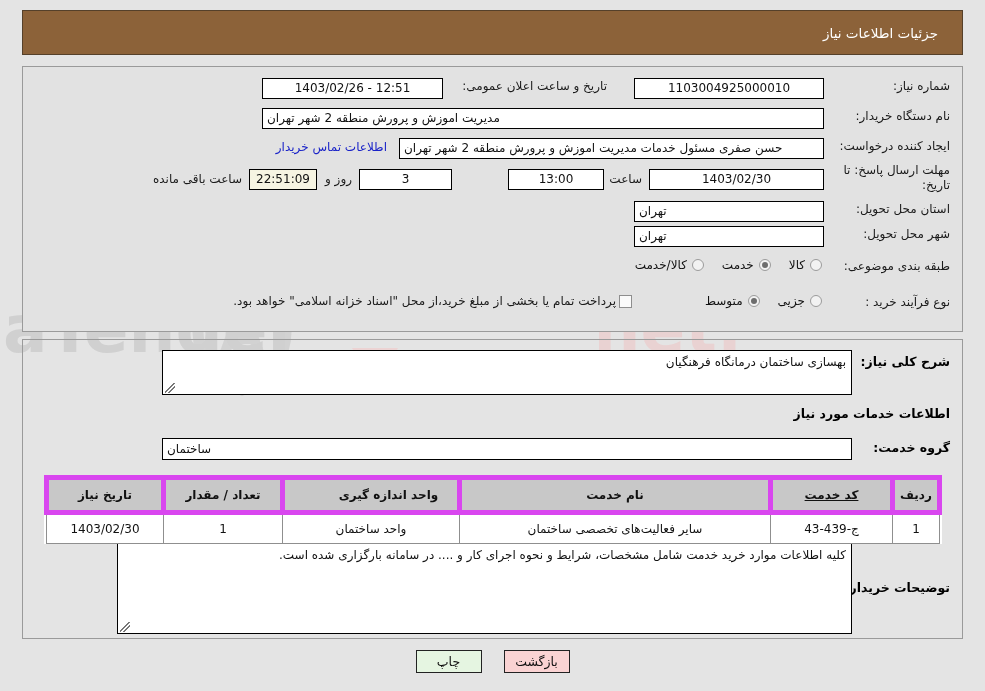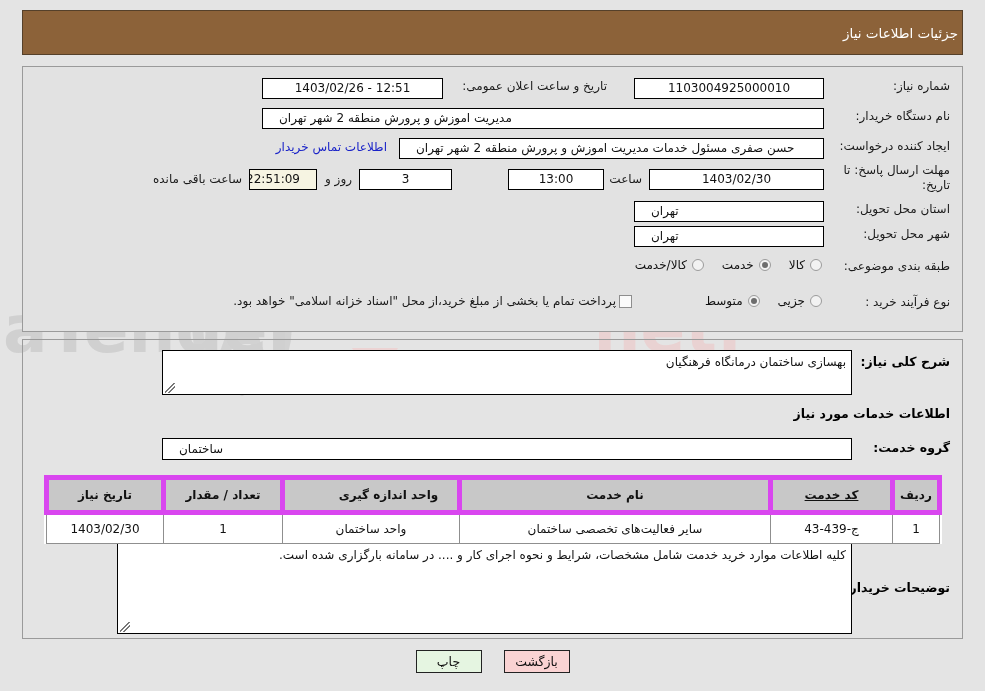--- a/index.html
+++ b/index.html
@@ -33,21 +33,21 @@
   .header-bar {
     position: absolute;
     left: 22px; top: 10px;
     width: 941px; height: 45px;
     background: #8c6239;
     border: 1px solid #55402a;
     box-sizing: border-box;
     display: flex;
     align-items: center;
     justify-content: flex-start;
-    padding-right: 4px;
+    padding-right: 24px;
   }
   .header-title {
     color: #ffffff;
     font-size: 13.5px;
     letter-spacing: .2px;
   }
 
   
   .panel {
     position: absolute;
@@ -65,21 +65,21 @@
   .lbl-b { font-weight: bold; font-size: 12.5px; color: #000; }
 
   .box {
     background: #ffffff;
     border: 1px solid #000;
     box-sizing: border-box;
     height: 21px;
     line-height: 19px;
     font-size: 12px;
     color: #111;
-    padding: 0 16px;
+    padding: 0 4px;
     overflow: hidden;
     text-overflow: clip;
     white-space: nowrap;
     display: block;
   }
   .box.center { text-align: center; }
   .box.right  { text-align: left; }
   .box.cream  { background: #f6f4e2; }
 
   .link {

